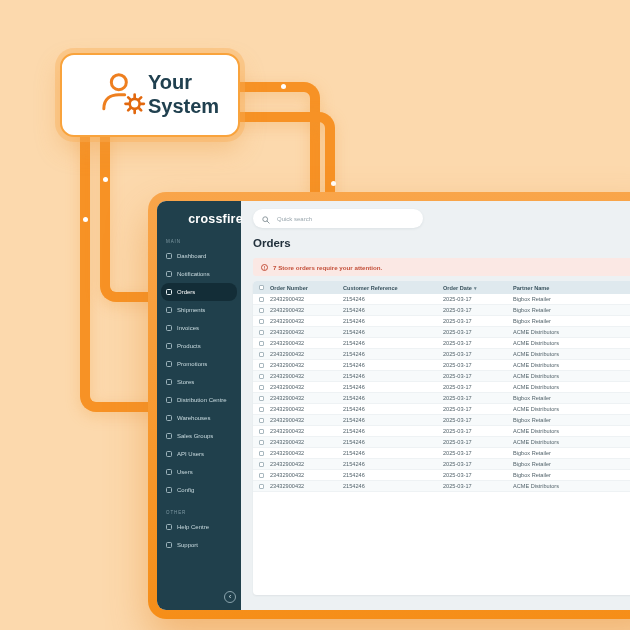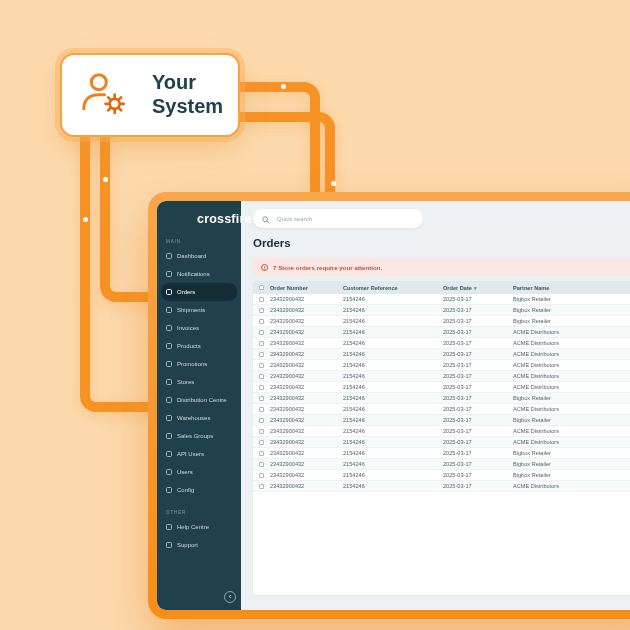--- a/index.html
+++ b/index.html
@@ -11,34 +11,34 @@
     filter:drop-shadow(0 4px 7px rgba(238,150,50,.30));}
   .pipe-r1{left:200px;top:82px;width:120px;height:112px;border-top-width:10px;border-right-width:10px;border-top-right-radius:16px;}
   .pipe-r2{left:200px;top:112px;width:135px;height:358px;border-top-width:10px;border-right-width:10px;border-top-right-radius:16px;}
   .pipe-l1{left:80px;top:118px;width:85px;height:294px;border-left-width:10px;border-bottom-width:10px;border-bottom-left-radius:16px;}
   .pipe-l2{left:100px;top:118px;width:65px;height:184px;border-left-width:10px;border-bottom-width:10px;border-bottom-left-radius:16px;}
   .node{position:absolute;width:5px;height:5px;border-radius:50%;background:#fff;z-index:2;}
 
   
   .sys-card{position:absolute;left:60px;top:53px;width:180px;height:84px;background:#fff;
     border:2px solid #f9a33c;border-radius:14px;box-sizing:border-box;z-index:3;
-    display:flex;align-items:center;gap:24px;padding-left:16px;
+    display:flex;align-items:center;gap:0;padding-left:36px;
     box-shadow:0 0 0 5px rgba(250,173,85,.38),0 12px 24px rgba(236,152,60,.35);}
   .sys-label{font-size:20px;font-weight:bold;color:#20404f;line-height:1.18;width:78px;}
 
   
   .window{position:absolute;left:148px;top:192px;width:520px;height:427px;z-index:4;
     background:linear-gradient(180deg,#f9a54a,#f68e18);border-radius:18px;
     box-shadow:0 20px 42px rgba(228,138,44,.45);}
   .app{position:absolute;left:9px;top:9px;right:9px;bottom:9px;border-radius:9px;
     overflow:hidden;display:flex;background:#edf1f3;}
 
   
   .sidebar{width:84px;flex:none;background:#20404c;position:relative;}
-  .logo{display:flex;align-items:center;gap:16px;padding:11px 0 0 24px;}
+  .logo{display:flex;align-items:center;gap:9px;padding:11px 0 0 24px;justify-content:center;}
   .logo-chev{width:9px;height:10px;background:#f79225;
     clip-path:polygon(0 0,100% 50%,0 100%,30% 50%);}
   .logo-text{font-size:12.5px;font-weight:600;color:#fff;letter-spacing:.2px;}
   .sec-label{margin:13px 0 3px 9px;font-size:4.5px;letter-spacing:.9px;color:#7f9aa4;}
   .sec-label.other{margin-top:11px;}
   .nav{display:block;}
   .nav-item{height:18px;margin:0 4px;border-radius:8px;display:flex;align-items:center;
     gap:5px;padding-left:5px;font-size:6px;color:#cadbe0;cursor:pointer;}
   .nav-item.active{background:#132d37;color:#fff;}
   .nicon{width:6px;height:6px;border:1px solid #9db4bc;border-radius:1.5px;flex:none;box-sizing:border-box;}

